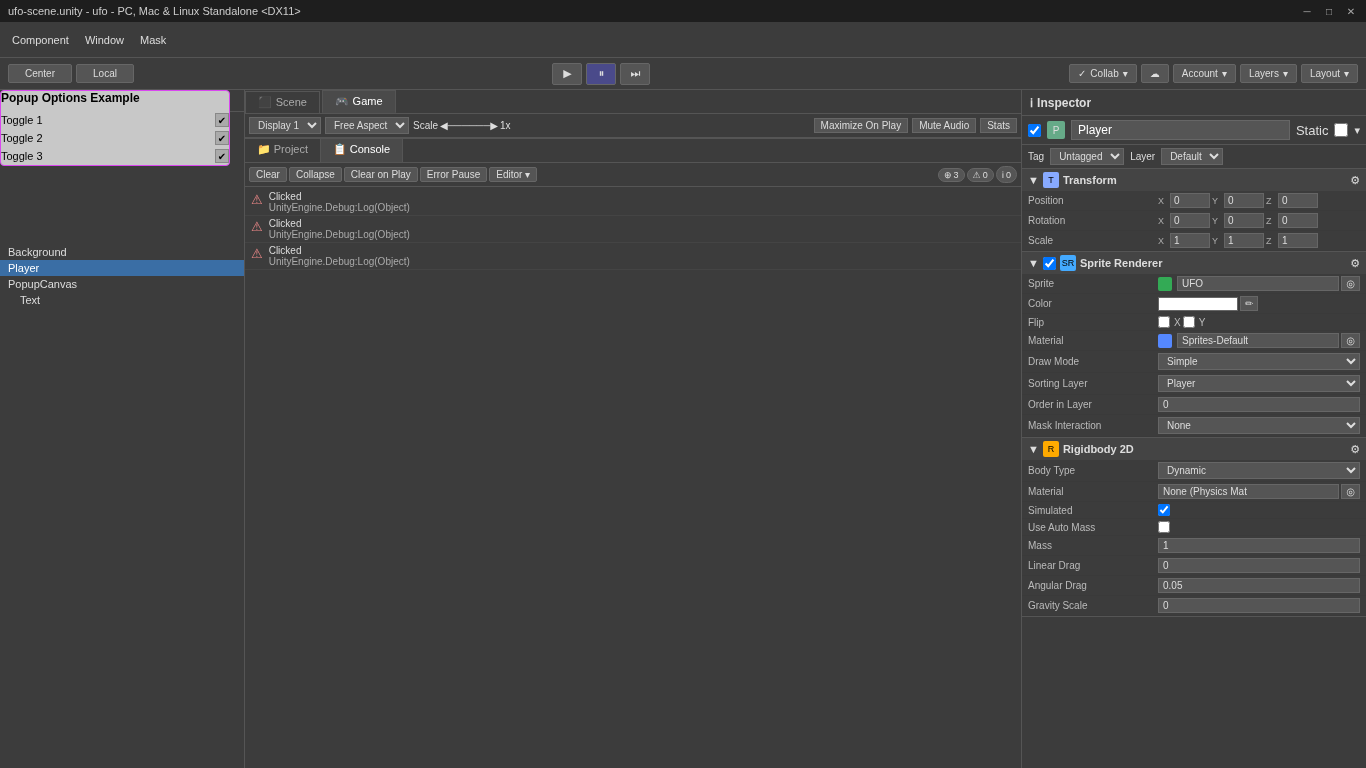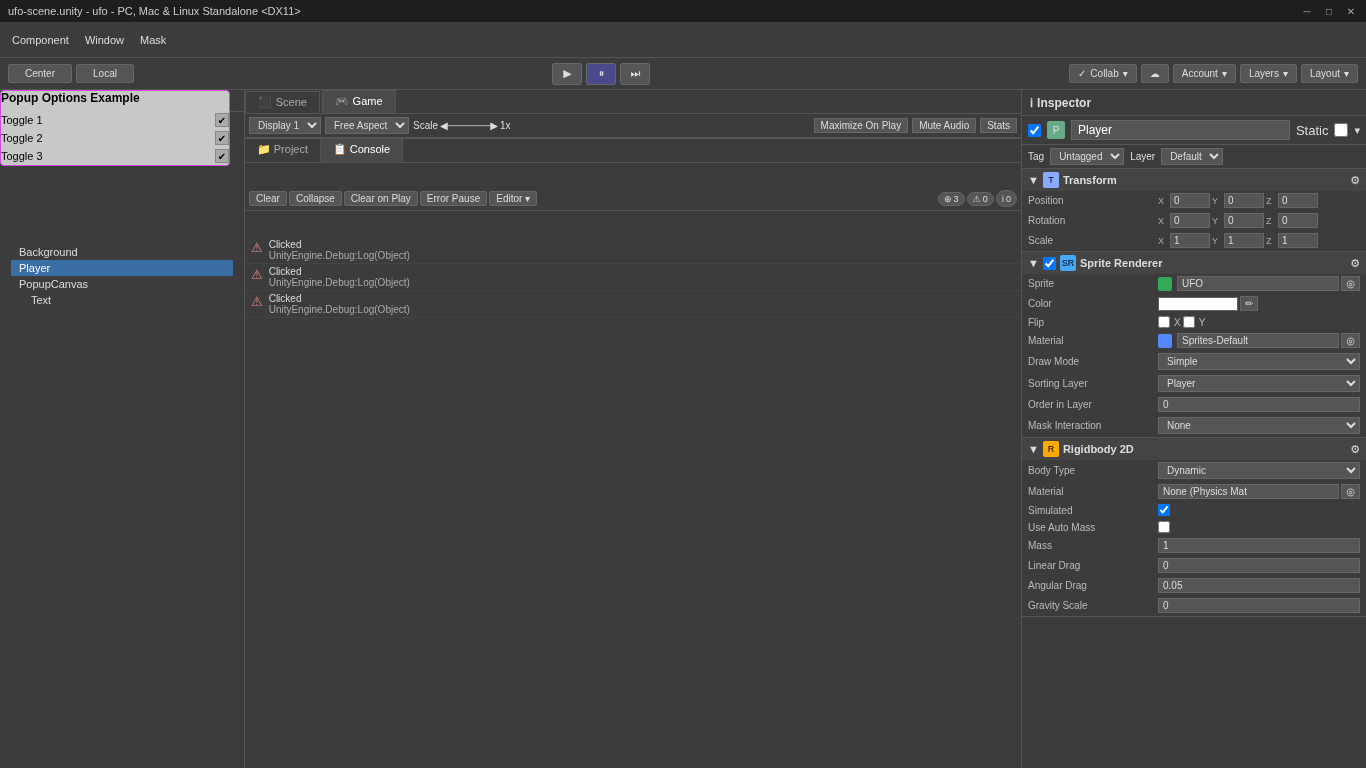--- a/index.html
+++ b/index.html
@@ -30,21 +30,21 @@
     #hierarchy-header { background: #3c3c3c; padding: 4px 8px; font-size: 11px; color: #ddd; border-bottom: 1px solid #555; }
 
     
     #popup-options { position: absolute; top: 0; left: 0; width: 230px; background: #c8c8c8; border: 1px solid #d946ef; border-radius: 4px; z-index: 100; }
     #popup-options .popup-title { font-weight: bold; color: #000; font-size: 12px; margin-bottom: 6px; }
     .popup-row { display: flex; align-items: center; justify-content: space-between; padding: 2px 0; color: #000; font-size: 11px; }
     .popup-checkbox { width: 14px; height: 14px; background: #aaa; border: 1px solid #888; display: flex; align-items: center; justify-content: center; }
     .checkmark { color: #000; font-size: 10px; }
 
     
-    #hierarchy-list { margin-top: 130px; padding: 2px 11px; }
+    #hierarchy-list { margin-top: 130px; padding: 2px 0; }
     .hier-item { padding: 2px 8px; cursor: pointer; color: #ddd; font-size: 11px; }
     .hier-item.selected { background: #3a6ea5; color: #fff; }
     .hier-item.indent1 { padding-left: 20px; }
 
     
     #center { flex: 1; display: flex; flex-direction: column; }
 
     
     #tab-bar { background: #3c3c3c; height: 24px; display: flex; align-items: flex-end; border-bottom: 1px solid #555; }
     .tab { padding: 4px 12px; font-size: 11px; color: #aaa; cursor: pointer; border-top: 1px solid #555; border-left: 1px solid #555; border-right: 1px solid #555; background: #3c3c3c; margin-right: 2px; margin-top: 43px; }
@@ -57,21 +57,21 @@
     .game-view-scale { display: flex; align-items: center; gap: 2px; font-size: 10px; color: #ddd; }
     .game-btn { background: #555; border: 1px solid #666; color: #ddd; padding: 1px 6px; font-size: 10px; cursor: pointer; }
 
     
     #game-canvas { flex: 1; background: #000; position: relative; overflow: hidden; display: flex; align-items: center; justify-content: center; }
     #game-canvas-inner { width: 100%; height: 100%; background: #000; position: relative; }
     .new-text-label { position: absolute; color: #00ff88; font-size: 52px; font-weight: bold; text-shadow: 0 0 20px #00ff88; top: 50%; left: 50%; transform: translate(-50%, -50%); white-space: nowrap; opacity: 0.85; }
     .player-sprite { position: absolute; width: 20px; height: 20px; background: radial-gradient(circle, #4af, #00f); border-radius: 50%; top: 45%; left: 55%; box-shadow: 0 0 10px #4af; }
 
     
-    #bottom-panel { height: 240px; background: #3c3c3c; border-top: 1px solid #555; display: flex; flex-direction: column; gap: 24px; }
+    #bottom-panel { height: 240px; background: #3c3c3c; border-top: 1px solid #555; display: flex; flex-direction: column; }
     #bottom-tabs { display: flex; height: 24px; border-bottom: 1px solid #555; }
     .btab { padding: 4px 12px; font-size: 11px; color: #aaa; cursor: pointer; border-right: 1px solid #555; }
     .btab.active { background: #4a4a4a; color: #fff; }
     #console-toolbar { background: #3c3c3c; height: 24px; display: flex; align-items: center; padding: 0 4px; gap: 2px; border-bottom: 1px solid #555; }
     .console-btn { background: #555; border: 1px solid #666; color: #ddd; padding: 1px 6px; font-size: 10px; cursor: pointer; border-radius: 2px; }
     #console-list { flex: 1; overflow-y: auto; padding: 2px 0; }
     .console-entry { display: flex; align-items: flex-start; padding: 2px 6px; border-bottom: 1px solid #444; }
     .console-icon { color: #e88; margin-right: 6px; font-size: 13px; margin-top: 1px; }
     .console-text { color: #ddd; font-size: 10px; }
     .console-text .line2 { color: #aaa; }

